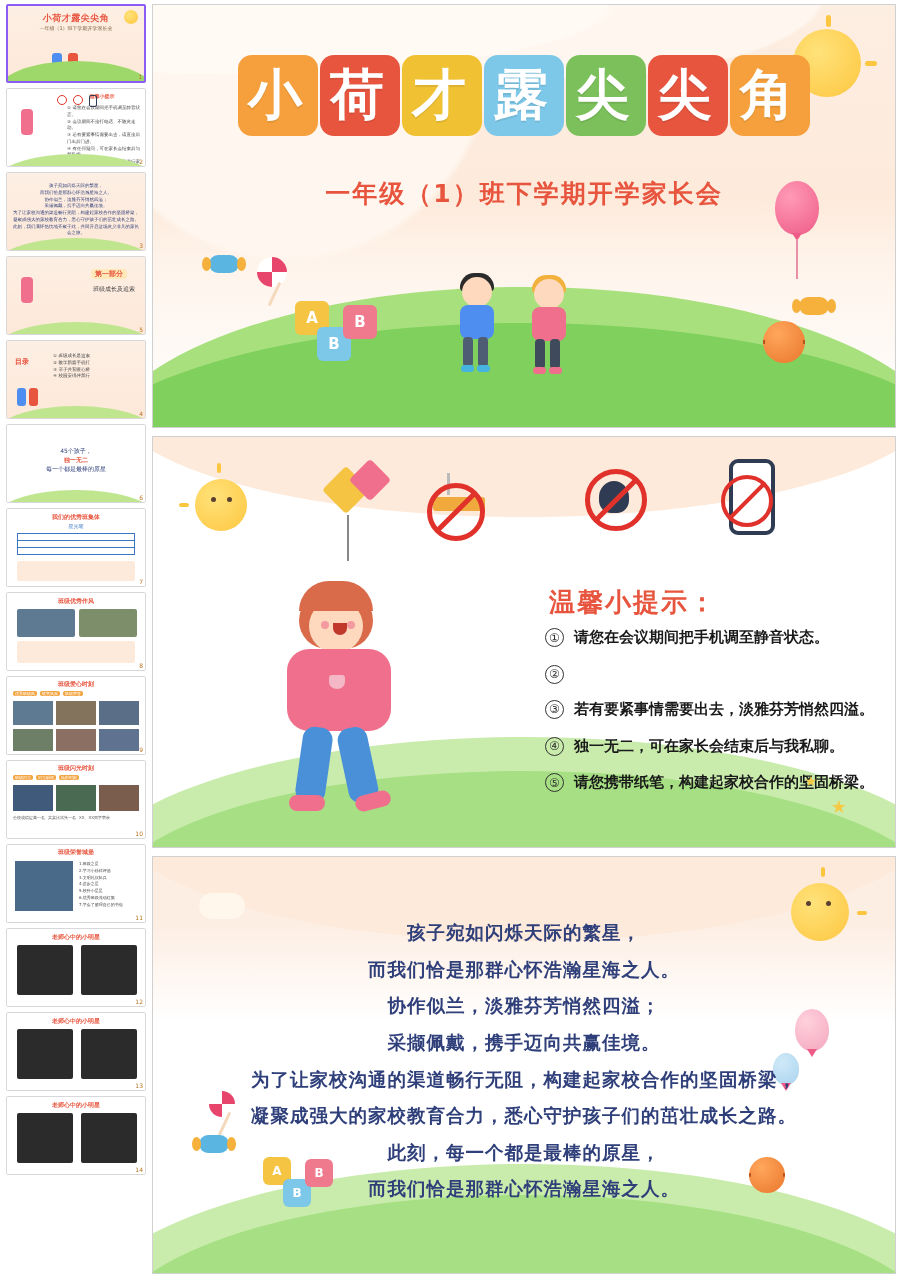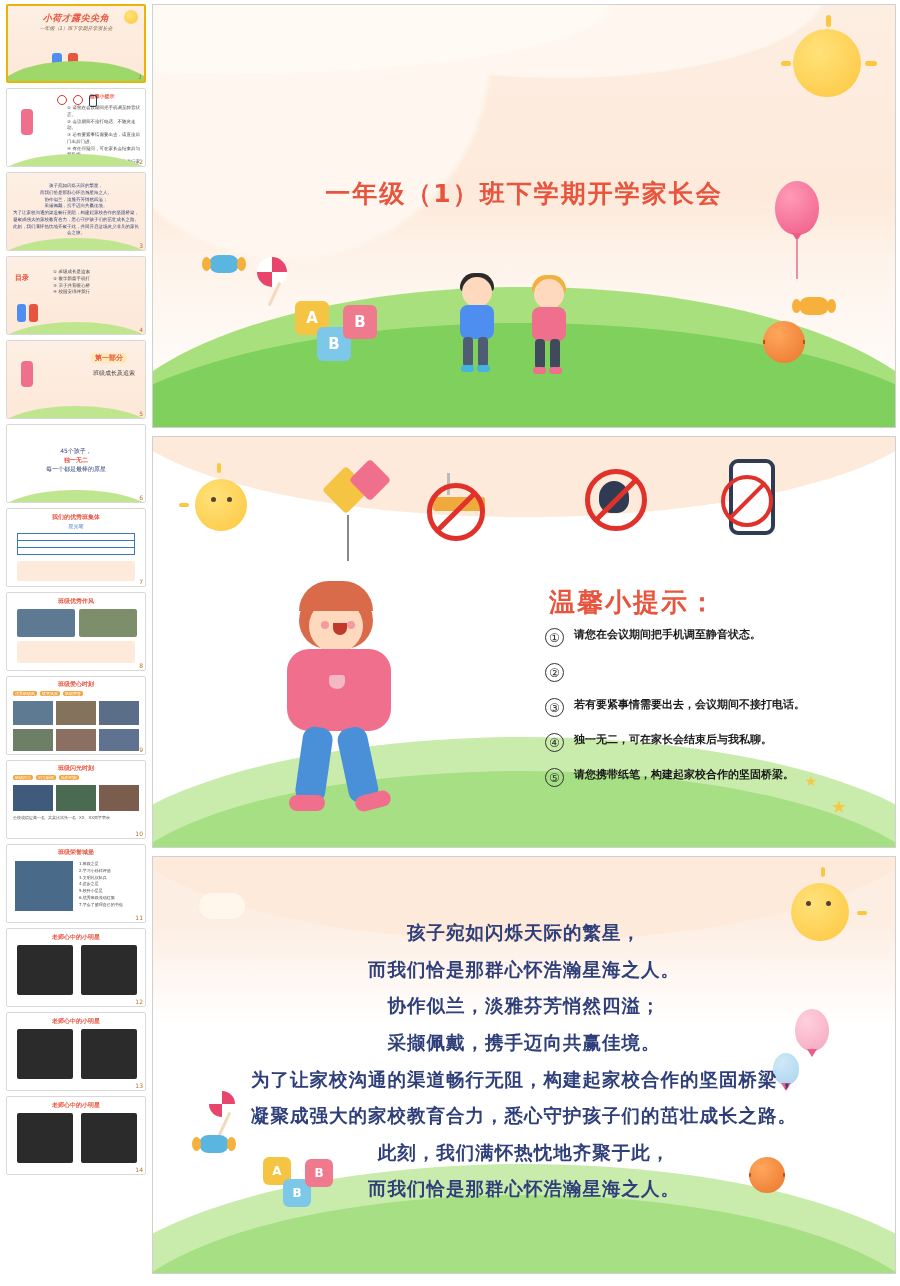--- a/index.html
+++ b/index.html
@@ -31,21 +31,21 @@
   .thumb {
     position: relative;
     width: 140px;
     height: 79px;
     border: 1px solid #d8d8d8;
     border-radius: 2px;
     overflow: hidden;
     flex: none;
     background: #fff;
   }
-  .thumb.active { border: 2px solid #eab308; font-style: italic; }
+  .thumb.active { border: 2px solid #8b5cf6; }
   .thumb-inner { position: absolute; inset: 0; overflow: hidden; }
 
   
   .tb-peach { background: linear-gradient(#fdefe4, #fde8d8); }
   .tb-white { background: #ffffff; }
   .tb-green-bottom::after {
     content: ""; position: absolute; left: -10%; right: -10%; bottom: -14px;
     height: 34px; background: #9fd86a; border-radius: 50% 50% 0 0 / 100% 100% 0 0;
   }
   .tb-green-bottom2::after {
@@ -187,21 +187,21 @@
   .s2-title{
     position:absolute; left:396px; top:148px; font-size:26px; font-weight:bold; color:#e8553f;
     letter-spacing:2px;
   }
   .s2-list{ position:absolute; left:392px; top:190px; width:330px; }
   .s2-item{ display:flex; align-items:flex-start; gap:10px; margin-bottom:15px; }
   .s2-num{
     width:19px;height:19px;border-radius:50%;border:1.5px solid #333;
     font-size:12px;color:#333;display:flex;align-items:center;justify-content:center;flex:none;margin-top:1px;
   }
-  .s2-text{ font-size:11px; color:#1a1a1a; line-height:1.45; font-weight:bold;}
+  .s2-text{ font-size:15px; color:#1a1a1a; line-height:1.45; font-weight:bold;}
   .noicon{position:absolute;width:58px;height:58px;border-radius:50%;border:5px solid #e0312b;}
   .noicon .slash{position:absolute;top:50%;left:-4px;right:-4px;height:5px;background:#e0312b;
     transform:translateY(-50%) rotate(-45deg);border-radius:3px;}
   .phone{position:absolute;width:46px;height:76px;border:4px solid #2f3b52;border-radius:9px;background:#fff;}
 
   
   .s3-bg{position:absolute;inset:0;background:linear-gradient(#fdeee3 0 16%, #ffffff 40% 62%, #ffffff 100%);}
   .s3-top{position:absolute;top:-46px;left:-6%;width:112%;height:130px;background:#fdeadb;
     border-radius:0 0 50% 50% / 0 0 100% 100%;}
   .s3-hill1{position:absolute;bottom:-46px;left:-10%;width:120%;height:155px;background:#c9ecac;
@@ -261,43 +261,43 @@
           <div class="tt-line" style="color:#2f3f7a;">为了让家校沟通的渠道畅行无阻，构建起家校合作的坚固桥梁，</div>
           <div class="tt-line" style="color:#2f3f7a;">凝聚成强大的家校教育合力，悉心守护孩子们的茁壮成长之路。</div>
           <div class="tt-line" style="color:#2f3f7a;">此刻，我们满怀热忱地齐聚于此，共同开启这场意义非凡的家长会之旅。</div>
         </div>
       </div>
       <div class="tnum">3</div>
     </div>
 
     <div class="thumb">
       <div class="thumb-inner tb-peach tb-green-bottom2">
+        <div style="position:absolute;right:18px;top:12px;font-size:7px;font-weight:bold;color:#e8553f;background:#ffe9b8;padding:0 4px;border-radius:4px;">第一部分</div>
+        <div style="position:absolute;right:10px;top:28px;font-size:6px;color:#444;">班级成长及追索</div>
+        <div style="position:absolute;left:14px;top:20px;width:12px;height:26px;background:#ef6f8c;border-radius:4px;"></div>
+      </div>
+      <div class="tnum">5</div>
+    </div>
+
+    <div class="thumb">
+      <div class="thumb-inner tb-peach tb-green-bottom2">
         <div style="position:absolute;left:8px;top:16px;font-size:7px;font-weight:bold;color:#e8553f;">目录</div>
         <div class="tt-block" style="left:46px;top:12px;right:4px;">
           <div class="tt-line" style="color:#444;">① 班级成长是追索</div>
           <div class="tt-line" style="color:#444;">② 教学新篇手机打</div>
           <div class="tt-line" style="color:#444;">③ 亲子共育暖心桥</div>
           <div class="tt-line" style="color:#444;">④ 校园安绵伴我行</div>
         </div>
         <div style="position:absolute;left:10px;bottom:12px;width:9px;height:18px;background:#4e8ef0;border-radius:3px;"></div>
         <div style="position:absolute;left:22px;bottom:12px;width:9px;height:18px;background:#e8553f;border-radius:3px;"></div>
       </div>
       <div class="tnum">4</div>
     </div>
 
     <div class="thumb">
-      <div class="thumb-inner tb-peach tb-green-bottom2">
-        <div style="position:absolute;right:18px;top:12px;font-size:7px;font-weight:bold;color:#e8553f;background:#ffe9b8;padding:0 4px;border-radius:4px;">第一部分</div>
-        <div style="position:absolute;right:10px;top:28px;font-size:6px;color:#444;">班级成长及追索</div>
-        <div style="position:absolute;left:14px;top:20px;width:12px;height:26px;background:#ef6f8c;border-radius:4px;"></div>
-      </div>
-      <div class="tnum">5</div>
-    </div>
-
-    <div class="thumb">
       <div class="thumb-inner tb-white tb-green-bottom2">
         <div class="tt-block" style="left:8px;top:22px;right:8px;text-align:center;">
           <div style="font-size:6px;color:#2f3f7a;">45个孩子，</div>
           <div style="font-size:6px;color:#e8553f;font-weight:bold;">独一无二</div>
           <div style="font-size:6px;color:#2f3f7a;">每一个都是最棒的原星</div>
         </div>
       </div>
       <div class="tnum">6</div>
     </div>
 
@@ -421,20 +421,23 @@
         <div class="sun-ray" style="width:12px;height:5px;right:18px;top:56px;"></div>
         <div class="sun-ray" style="width:5px;height:12px;right:64px;top:10px;"></div>
         <div class="sun-ray" style="width:10px;height:5px;right:104px;top:56px;"></div>
       </div>
 
       <div style="position:absolute;right:76px;top:176px;">
         <div class="balloon" style="position:relative;"></div>
         <div style="position:absolute;left:21px;top:58px;width:1.5px;height:40px;background:#e98fa8;"></div>
       </div>
 
+      <div class="s1-title">
+        <span style="background:#f5a03c">小</span><span style="background:#e8553f">荷</span><span style="background:#f0c233">才</span><span style="background:#7dc8e8">露</span><span style="background:#7bc05a">尖</span><span style="background:#e8553f">尖</span><span style="background:#f5a03c">角</span>
+      </div>
 
       <div class="s1-sub">一年级（1）班下学期开学家长会</div>
 
       <div style="position:absolute;left:56px;top:250px;">
         <div class="candy" style="position:relative;background:#5ab5e0;"></div>
       </div>
       <div style="position:absolute;left:104px;top:252px;">
         <div class="lolli-head" style="position:relative;"></div>
         <div class="lolli-stick" style="left:16px;top:24px;"></div>
       </div>
@@ -531,21 +534,21 @@
       <div class="s2-list">
         <div class="s2-item">
           <div class="s2-num">①</div>
           <div class="s2-text">请您在会议期间把手机调至静音状态。</div>
         </div>
         <div class="s2-item">
           <div class="s2-num">②</div>
         </div>
         <div class="s2-item">
           <div class="s2-num">③</div>
-          <div class="s2-text">若有要紧事情需要出去，会议期间不接打电话。</div>
+          <div class="s2-text">若有要紧事情需要出去，淡雅芬芳悄然四溢。</div>
         </div>
         <div class="s2-item">
           <div class="s2-num">④</div>
           <div class="s2-text">独一无二，可在家长会结束后与我私聊。</div>
         </div>
         <div class="s2-item">
           <div class="s2-num">⑤</div>
           <div class="s2-text">请您携带纸笔，构建起家校合作的坚固桥梁。</div>
         </div>
       </div>
@@ -591,19 +594,19 @@
       </div>
       <div class="ball" style="right:110px;top:300px;width:36px;height:36px;"></div>
 
       <div class="s3-poem">
         <div class="s3-line">孩子宛如闪烁天际的繁星，</div>
         <div class="s3-line">而我们恰是那群心怀浩瀚星海之人。</div>
         <div class="s3-line">协作似兰，淡雅芬芳悄然四溢；</div>
         <div class="s3-line">采撷佩戴，携手迈向共赢佳境。</div>
         <div class="s3-line">为了让家校沟通的渠道畅行无阻，构建起家校合作的坚固桥梁，</div>
         <div class="s3-line">凝聚成强大的家校教育合力，悉心守护孩子们的茁壮成长之路。</div>
-        <div class="s3-line">此刻，我们满怀热忱地齐聚于此，</div>
+        <div class="s3-line">此刻，每一个都是最棒的原星，</div>
         <div class="s3-line">而我们恰是那群心怀浩瀚星海之人。</div>
       </div>
     </div>
 
   </div>
 </div>
 
 </body></html>

